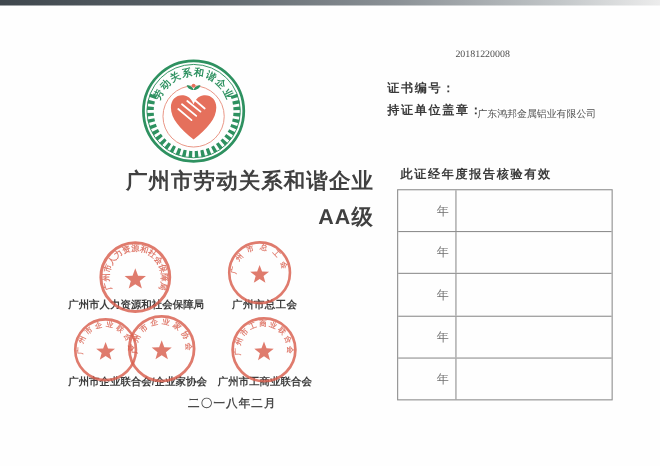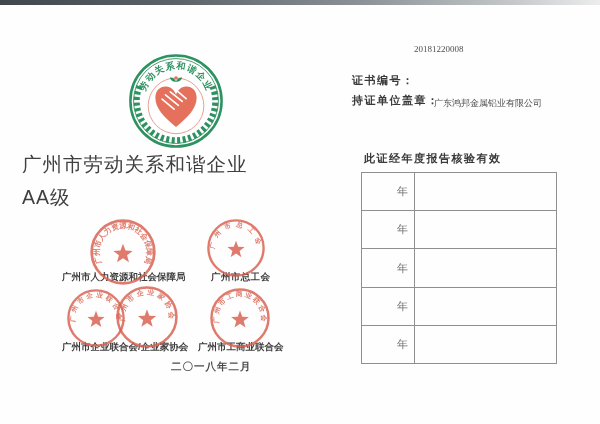--- a/index.html
+++ b/index.html
@@ -11,22 +11,22 @@
 
   
   .emblem{position:absolute;left:128px;top:53px;width:96px;height:96px;}
   .emblem-ring{fill:none;stroke:#2e9160;}
   .emblem-arc-text{font-size:9.5px;font-weight:bold;fill:#2e9160;letter-spacing:1.2px;}
   .wreath{fill:none;stroke:#2e9160;stroke-width:6.5;stroke-dasharray:3.2 2.6;}
   .heart{fill:#e5705c;}
   .finger{stroke:#ffffff;stroke-width:1.7;stroke-linecap:round;fill:none;}
   .leaf{fill:#2e9160;}
 
-  .title{position:absolute;left:22px;width:305px;text-align:left;color:#404040;
-    font-size:19.5px;font-weight:400;letter-spacing:1px;}
+  .title{position:absolute;left:35px;width:305px;text-align:right;color:#404040;
+    font-size:19.5px;font-weight:700;letter-spacing:1px;}
   .title.l1{top:151px;}
   .title.l2{top:184px;}
 
   .seal{position:absolute;opacity:0.82;}
   .seal-ring{fill:none;stroke:#d95f4e;stroke-width:4;}
   .seal-star{fill:#d95f4e;}
   .seal-text{font-size:11px;font-weight:bold;fill:#d95f4e;}
   .ls3{letter-spacing:3px;}
   .ls45{letter-spacing:4.5px;}
   .ls8{letter-spacing:8px;}

